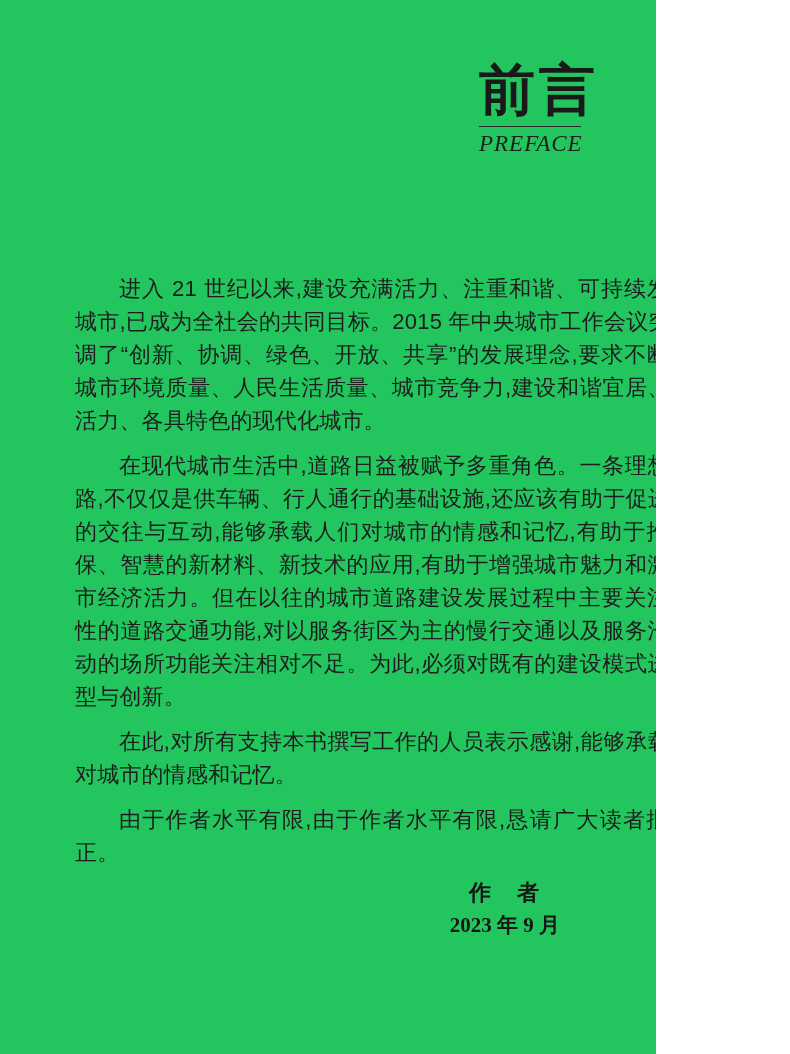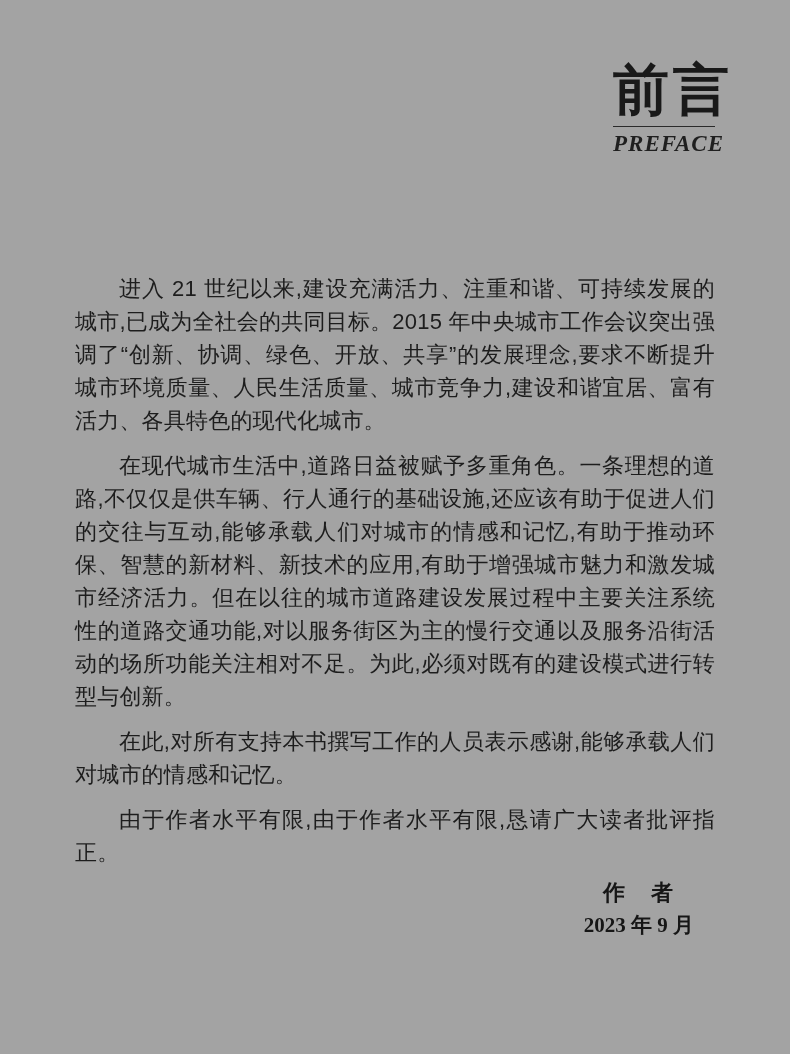--- a/index.html
+++ b/index.html
@@ -2,23 +2,23 @@
 <html><head>
 <meta charset="utf-8">
 <style>
   html, body {
     margin: 0;
     padding: 0;
     background: #ffffff;
   }
   .page {
     position: relative;
-    width: 790px;
+    width: 656px;
     height: 1054px;
-    background: #a3a3a3;
+    background: #22c55e;
     color: #1c1c1c;
     font-family: "Liberation Sans", "DejaVu Sans", sans-serif;
     overflow: hidden;
   }
 
   
   .title-block {
     position: absolute;
     top: 62px;
     right: 75px;
@@ -39,21 +39,21 @@
   .title-divider {
     margin: 8px 0 4px 0;
     border: none;
     border-top: 1.5px solid #2a2a2a;
     width: 100%;
   }
   .title-en {
     font-family: "Liberation Serif", "DejaVu Serif", serif;
     font-style: italic;
     font-size: 23px;
-    font-weight: 700;
+    font-weight: 400;
     letter-spacing: 1px;
     color: #1f1f1f;
     white-space: nowrap;
   }
 
   
   .body-text {
     position: absolute;
     top: 260px;
     left: 63px;

